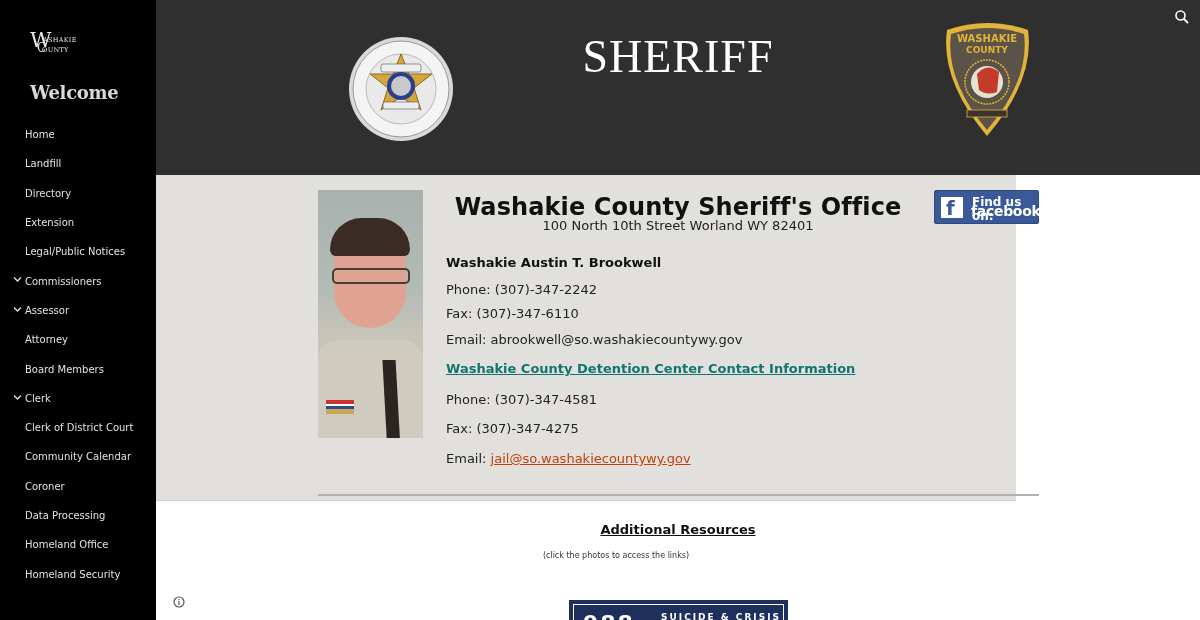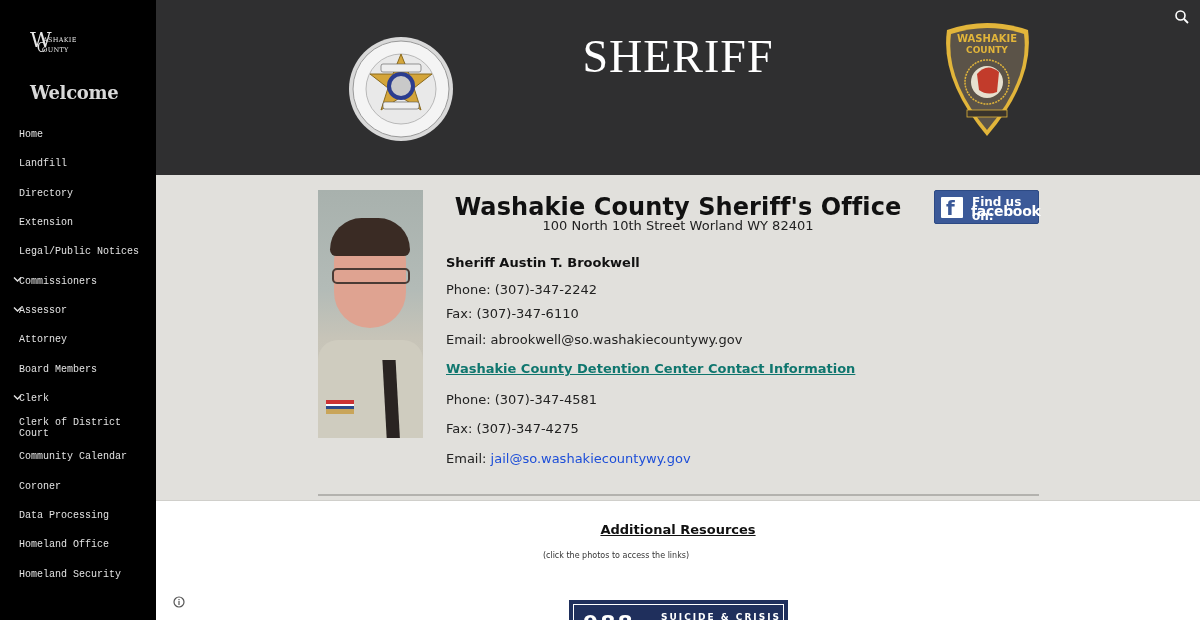--- a/index.html
+++ b/index.html
@@ -8,33 +8,33 @@
 
   
   .sidebar { position: absolute; left: 0; top: 0; width: 156px; height: 620px; background: #000000; overflow: hidden; }
   .sidebar .logo { position: absolute; left: 30px; top: 34px; width: 52px; height: 26px; color: #e8e8e8; font-family: "DejaVu Serif", serif; }
   .logo .big-w { position: absolute; left: 0; top: -4px; font-size: 21px; line-height: 1; letter-spacing: -5px; }
   .logo .line1 { position: absolute; left: 13px; top: 2px; font-size: 6.5px; letter-spacing: 0.3px; }
   .logo .line2 { position: absolute; left: 12px; top: 12px; font-size: 6.5px; letter-spacing: 0.3px; }
   .logo .big-c { position: absolute; left: 7px; top: 7px; font-size: 12px; }
   .sidebar .welcome { position: absolute; left: 30px; top: 82px; color: #d9d9d9; font-family: "DejaVu Serif", serif; font-weight: bold; font-size: 18px; letter-spacing: -0.3px; }
   .nav { position: absolute; left: 0; top: 120px; width: 156px; list-style: none; }
-  .nav li { position: relative; height: 29.3px; display: flex; align-items: center; padding-left: 19px; color: #e2e2e2; font-size: 10px; cursor: pointer; font-family: Liberation Mono, monospace; }
+  .nav li { position: relative; height: 29.3px; display: flex; align-items: center; padding-left: 25px; color: #e2e2e2; font-size: 10px; cursor: pointer; }
   .nav li .chev { position: absolute; left: 13px; top: 9px; width: 9px; height: 9px; }
   .nav li .chev svg { display: block; }
 
   
   .header { position: absolute; left: 156px; top: 0; width: 1044px; height: 175px; background: #2f2f30; }
   .badge-left { position: absolute; left: 192px; top: 36px; width: 106px; height: 106px; }
   .title { position: absolute; left: 0; width: 1044px; top: 30px; text-align: center; color: #ffffff; font-family: "Liberation Serif", "DejaVu Serif", serif; font-size: 46px; letter-spacing: 1px; }
   .patch { position: absolute; left: 783px; top: 20px; width: 97px; height: 118px; }
   .search-btn { position: absolute; right: 10px; top: 9px; width: 16px; height: 16px; cursor: pointer; }
 
   
-  .content { position: absolute; left: 156px; top: 175px; width: 1044px; height: 326px; background: #e1e0dc; border-bottom: 1px solid #d0cfcb; }
+  .content { position: absolute; left: 156px; top: 175px; width: 860px; height: 326px; background: #e1e0dc; border-bottom: 1px solid #d0cfcb; }
   .photo { position: absolute; left: 162px; top: 15px; width: 105px; height: 248px; background: linear-gradient(180deg, #a8b1ad 0%, #b3bbb7 40%, #c7c4b8 60%, #cfcbbf 100%); overflow: hidden; }
   .photo .head { position: absolute; left: 16px; top: 38px; width: 72px; height: 100px; border-radius: 38px 38px 40px 40px; background: #dfa391; }
   .photo .hair { position: absolute; left: 12px; top: 28px; width: 80px; height: 38px; border-radius: 40px 40px 8px 8px; background: #3a2b24; }
   .photo .glasses { position: absolute; left: 14px; top: 78px; width: 78px; height: 16px; border: 2px solid #4a3b35; border-radius: 5px; }
   .photo .shirt { position: absolute; left: 0; top: 150px; width: 105px; height: 100px; background: #cfccbf; border-radius: 20px 20px 0 0; }
   .photo .tie { position: absolute; left: 60px; top: 170px; width: 22px; height: 80px; background: #2a2422; clip-path: polygon(20% 0, 80% 0, 100% 100%, 40% 100%); }
   .photo .nametag { position: absolute; left: 8px; top: 210px; width: 28px; height: 14px; background: linear-gradient(#c33 0 30%, #fff 30% 45%, #2d4a8a 45% 65%, #c9a55a 65%); }
 
   .office-name { position: absolute; left: 272px; width: 500px; top: 18px; text-align: center; color: #111; font-weight: bold; font-size: 24px; letter-spacing: 0.1px; }
   .office-addr { position: absolute; left: 272px; width: 500px; top: 43px; text-align: center; color: #222; font-size: 13px; }
@@ -42,21 +42,21 @@
   .fb { position: absolute; left: 778px; top: 15px; width: 105px; height: 34px; background: #3b5998; border-radius: 2px; cursor: pointer; border: 1px solid #2d4a84; }
   .fb .f-box { position: absolute; left: 6px; top: 6px; width: 22px; height: 21px; background: #fff; border-radius: 1px; }
   .fb .f-box span { position: absolute; left: 5px; top: -1px; color: #3b5998; font-weight: bold; font-size: 20px; font-family: "DejaVu Sans", sans-serif; }
   .fb .find { position: absolute; left: 37px; top: 4px; color: #fff; font-size: 12px; font-weight: bold; }
   .fb .fbword { position: absolute; left: 36px; top: 12px; color: #fff; font-size: 14px; font-weight: bold; letter-spacing: -0.3px; }
 
   .info { position: absolute; left: 290px; top: 0; color: #222; font-size: 13px; }
   .info .line { position: absolute; white-space: nowrap; }
   .info .name { font-weight: bold; color: #111; }
   .info .heading { font-weight: bold; text-decoration: underline; color: #0f766e; }
-  .info a { color: #1d4ed8; cursor: pointer; }
+  .info a { color: #c2410c; text-decoration: underline; cursor: pointer; }
 
   .divider { position: absolute; left: 162px; top: 319px; width: 721px; height: 2px; background: #b3b2ae; }
 
   
   .res-title { position: absolute; left: 156px; width: 1044px; top: 522px; text-align: center; color: #111; font-weight: bold; font-size: 13px; text-decoration: underline; }
   .res-sub { position: absolute; left: 156px; width: 920px; top: 551px; text-align: center; color: #333; font-size: 8px; }
   .crisis { position: absolute; left: 569px; top: 600px; width: 219px; height: 20px; background: #1f2f5c; cursor: pointer; overflow: hidden; }
   .crisis .inner { position: absolute; left: 4px; top: 4px; right: 4px; height: 20px; border: 1px solid #ffffff; border-bottom: none; }
   .crisis .num { position: absolute; left: 14px; top: 11px; color: #fff; font-weight: bold; font-size: 22px; letter-spacing: 2px; }
   .crisis .txt { position: absolute; left: 92px; top: 12px; color: #fff; font-weight: bold; font-size: 9px; letter-spacing: 2px; }
@@ -186,21 +186,21 @@
 
   <div class="fb">
     <div class="f-box">
         <span>f</span>
       </div>
     <div class="find">Find us on:</div>
     <div class="fbword">facebook</div>
   </div>
 
   <div class="info">
-    <div class="line name" style="top:80px;">Sheriff Austin T. Brookwell</div>
+    <div class="line name" style="top:80px;">Washakie Austin T. Brookwell</div>
     <div class="line" style="top:107px;">Phone: (307)-347-2242</div>
     <div class="line" style="top:131px;">Fax: (307)-347-6110</div>
     <div class="line" style="top:157px;">
       <span>Email: </span><span>abrookwell@so.washakiecountywy.gov</span>
     </div>
     <div class="line heading" style="top:186px;">Washakie County Detention Center Contact Information</div>
     <div class="line" style="top:217px;">Phone: (307)-347-4581</div>
     <div class="line" style="top:246px;">Fax: (307)-347-4275</div>
     <div class="line" style="top:276px;">
       <span>Email: </span><a>jail@so.washakiecountywy.gov</a>

